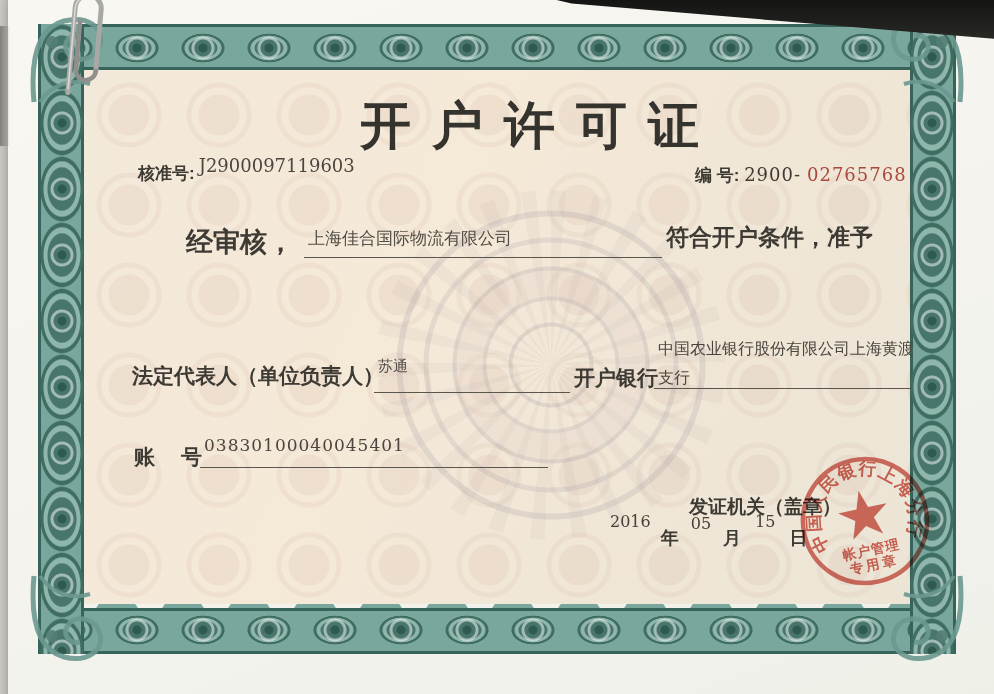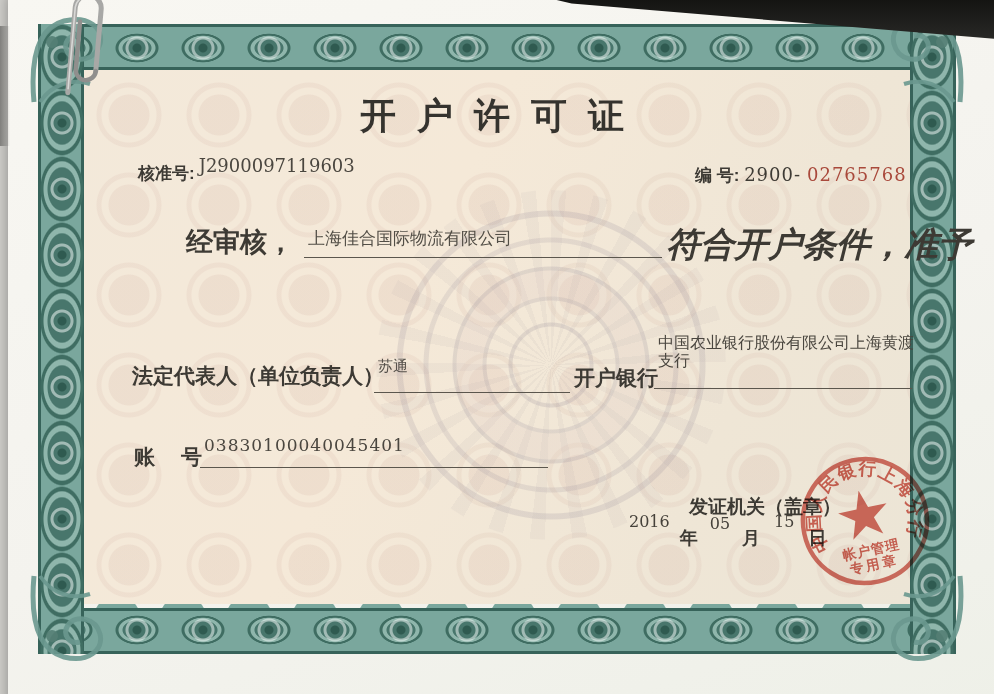--- a/index.html
+++ b/index.html
@@ -55,41 +55,41 @@
   .field-pattern{position:absolute;inset:0;
     background-image:radial-gradient(circle 36px at 45px 45px,rgba(196,150,138,.13) 0 20px,rgba(0,0,0,0) 21px 27px,rgba(196,150,138,.11) 28px 32px,rgba(0,0,0,0) 33px);
     background-size:90px 90px;}
   .rosette{position:absolute;left:292px;top:120px;width:350px;height:350px;border-radius:50%;
     background-image:
       repeating-conic-gradient(rgba(152,142,154,.07) 0 5deg,rgba(0,0,0,0) 5deg 14deg),
       radial-gradient(circle at 50% 50%,rgba(0,0,0,0) 0 38px,rgba(152,142,154,.22) 39px 42px,rgba(0,0,0,0) 43px 64px,rgba(152,142,154,.20) 65px 68px,rgba(226,207,198,.28) 69px 94px,rgba(152,142,154,.22) 95px 98px,rgba(0,0,0,0) 99px 122px,rgba(152,142,154,.18) 123px 127px,rgba(0,0,0,0) 128px 148px,rgba(152,142,154,.20) 149px 154px,rgba(0,0,0,0) 155px);}
 
   
   .txt{position:absolute;color:var(--ink);white-space:nowrap;}
-  .cert-title{left:352px;top:98px;font-size:36px;font-weight:700;letter-spacing:21px;
+  .cert-title{left:352px;top:98px;font-size:51px;font-weight:700;letter-spacing:21px;
     font-family:"DejaVu Serif","Liberation Serif",serif;color:#35332e;}
   .lbl{font-weight:700;}
   .num{font-family:"DejaVu Serif","Liberation Serif",serif;}
   .approval-row{left:130px;top:168px;font-size:17px;}
   .approval-row .num{position:relative;top:-7px;margin-left:4px;font-size:18px;color:#4a463f;}
   .serial-row{left:687px;top:170px;font-size:17px;}
   .serial-row .num{font-size:18px;letter-spacing:1px;}
   .serial-red{color:var(--serial-red);margin-left:6px;}
   .review-lead{left:178px;top:230px;font-size:27px;font-weight:700;}
   .company{left:300px;top:233px;font-size:17px;color:#524e46;}
-  .review-tail{left:658px;top:228px;font-size:34px;font-weight:700;font-style:italic;}
+  .review-tail{left:658px;top:228px;font-size:23px;font-weight:700;}
   .review-line2{left:126px;top:292px;font-size:27px;font-weight:700;letter-spacing:2px;}
   .legal-label{left:124px;top:368px;font-size:21px;font-weight:700;}
   .legal-value{left:370px;top:363px;font-size:15px;color:#55504a;}
   .bank-label{left:566px;top:370px;font-size:21px;font-weight:700;}
-  .bank-value{left:650px;top:340px;width:256px;font-size:16px;line-height:18px;white-space:normal;color:#4a463f;}
+  .bank-value{left:650px;top:340px;width:256px;font-size:16px;line-height:29px;white-space:normal;color:#4a463f;}
   .acct-label{left:126px;top:449px;font-size:21px;font-weight:700;letter-spacing:26px;}
   .acct-value{left:196px;top:441px;font-size:17px;letter-spacing:1px;color:#4a463f;}
   .issuer-label{left:654px;top:500px;font-size:19px;font-weight:700;margin-left:27px;}
-  .date-row{left:621px;top:518px;font-size:18px;display:flex;align-items:flex-start;}
+  .date-row{left:602px;top:518px;font-size:18px;display:flex;align-items:flex-start;}
   .date-row .dnum{font-family:"DejaVu Serif","Liberation Serif",serif;font-size:16px;color:#45413a;}
   .date-row .dunit{font-weight:700;margin-top:14px;}
   .u{position:absolute;height:1px;background:#5b564d;}
   .u1{left:296px;top:263px;width:358px;}
   .u2{left:366px;top:398px;width:196px;}
   .u3{left:646px;top:394px;width:258px;}
   .u4{left:192px;top:473px;width:348px;}
 
   .seal{position:absolute;left:788px;top:458px;width:138px;height:138px;z-index:40;
     mix-blend-mode:multiply;opacity:.92;}

